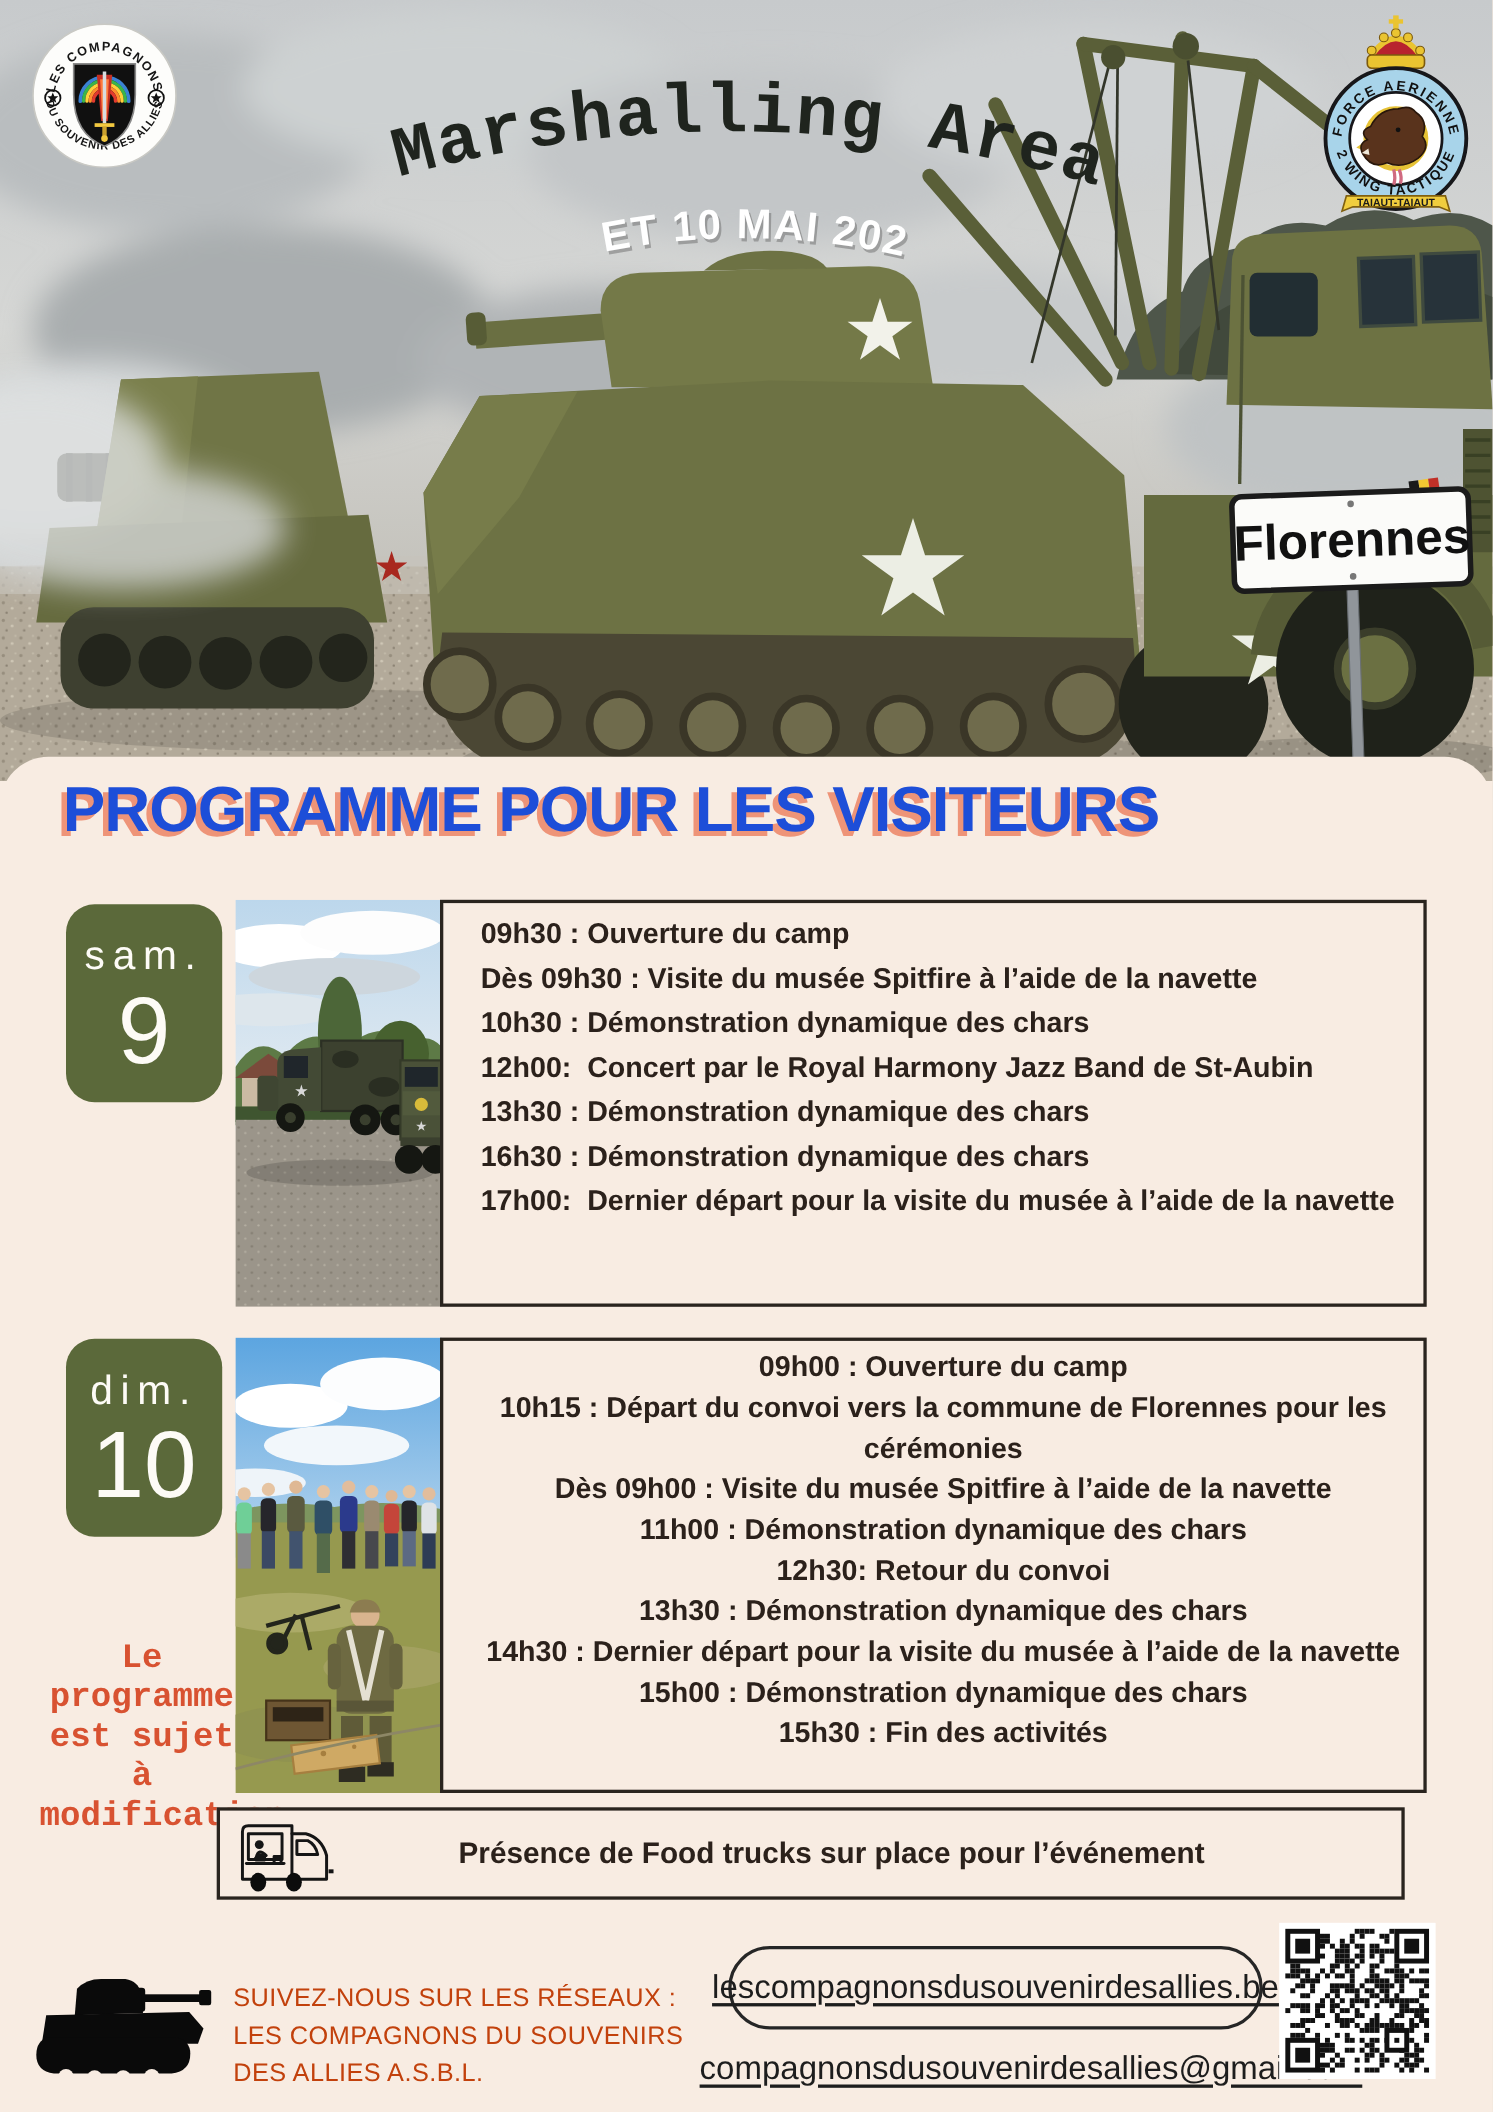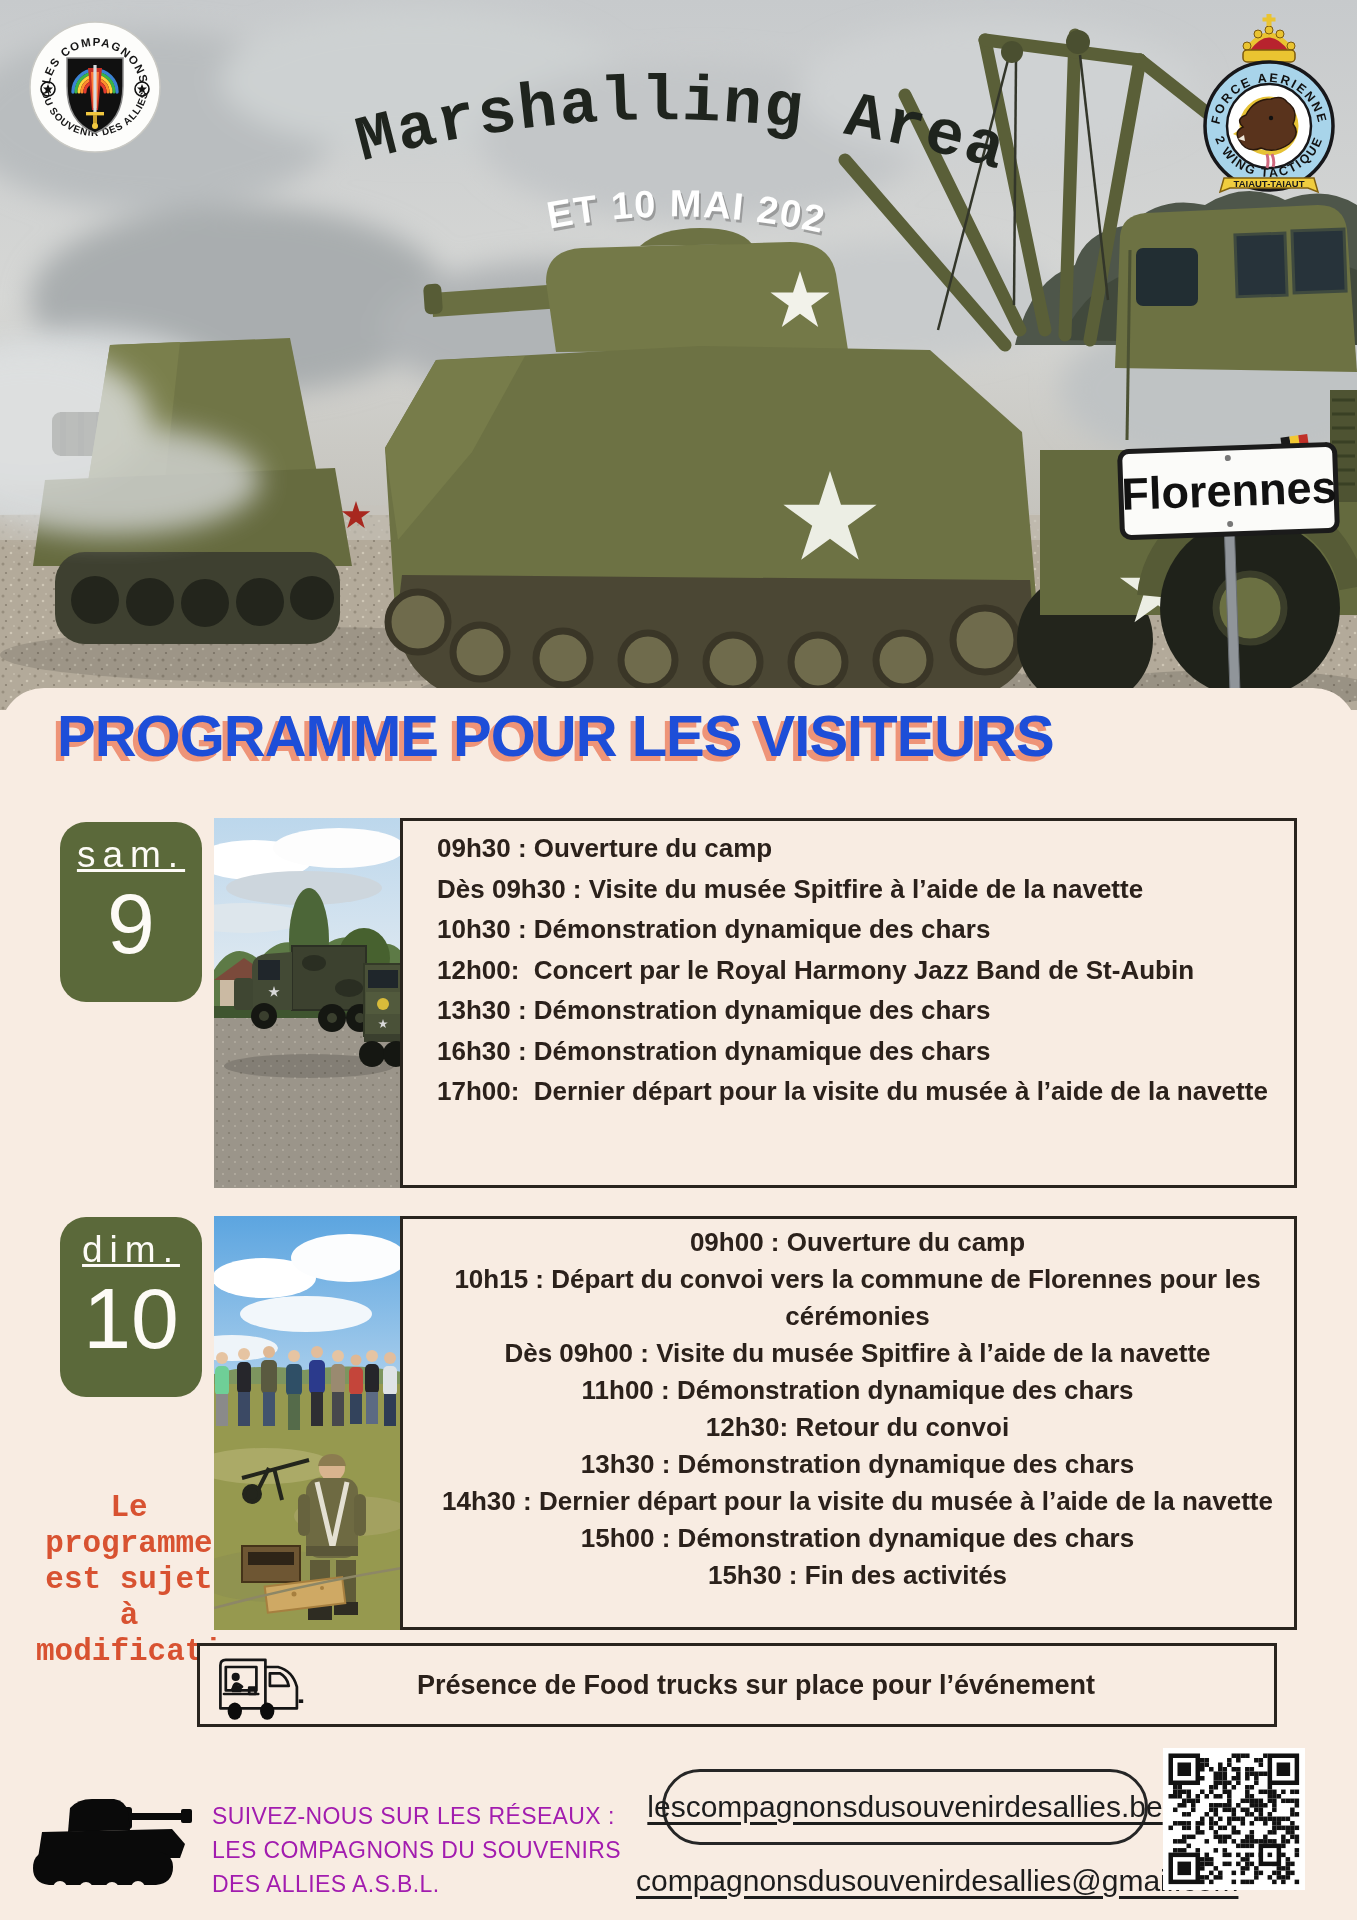--- a/index.html
+++ b/index.html
@@ -8,42 +8,42 @@
   
   .hero{left:0;top:0;width:1357px;height:710px;}
   .logo-left{left:28px;top:20px;width:134px;height:134px;}
   .logo-right{left:1190px;top:8px;width:158px;height:192px;}
   .title-svg{left:240px;top:14px;width:880px;height:240px;}
   
   .sheet{left:0;top:688px;width:1357px;height:1232px;background:#f8ece2;border-radius:44px 44px 0 0;}
   .heading{left:57px;top:702px;width:1240px;font-size:58px;font-weight:bold;letter-spacing:-1px;color:#1d4ed8;text-shadow:-5px 5px 0 #ee9478;}
   
   .daybox{width:142px;height:180px;background:#5b693a;border-radius:26px;color:#fdfbf6;text-align:center;}
-  .daybox .dl{margin-top:12px;font-size:37px;letter-spacing:7px;font-weight:400;text-decoration:underline;}
+  .daybox .dl{margin-top:26px;font-size:37px;letter-spacing:7px;font-weight:400;}
   .daybox .dn{margin-top:4px;font-size:86px;line-height:86px;font-weight:400;}
   .daybox.sat{left:60px;top:822px;}
   .daybox.dim{left:60px;top:1217px;}
   .photo{width:188px;}
   .photo.sat{left:214px;top:818px;height:370px;}
   .photo.sun{left:214px;top:1216px;height:414px;}
   .schedbox{left:400px;width:897px;border:3px solid #2a241e;box-sizing:border-box;background:#f8ece2;}
   .schedbox.sat{top:818px;height:370px;padding:7px 15px 0 34px;}
   .schedbox.sun{top:1216px;height:414px;padding:5px 16px 0 34px;}
   .sched-line{font-size:26px;font-weight:bold;color:#2b211b;white-space:pre-wrap;}
   .schedbox.sat .sched-line{line-height:40.5px;}
   .schedbox.sun .sched-line{line-height:37px;text-align:center;}
   .notice{left:36px;top:1490px;width:186px;text-align:center;color:#d85231;}
   .notice-line{font-size:31px;font-weight:bold;line-height:36px;font-family:Liberation Mono, monospace;}
   
   .foodbox{left:197px;top:1643px;width:1080px;height:84px;border:3px solid #2a241e;box-sizing:border-box;display:flex;align-items:center;background:#f8ece2;}
   .foodicon{width:96px;height:72px;margin-left:12px;flex:0 0 auto;}
   .foodtext{flex:1;text-align:center;margin-right:70px;font-size:27px;font-weight:bold;color:#2b211b;}
   
   .tanksil{left:30px;top:1792px;width:165px;height:100px;}
-  .social{left:212px;top:1799px;width:440px;color:#a21caf;}
+  .social{left:212px;top:1799px;width:440px;color:#c2410c;}
   .social-line{font-size:23px;line-height:34px;letter-spacing:.4px;}
   .pill{left:662px;top:1769px;width:486px;height:76px;border:3px solid #262626;border-radius:40px;box-sizing:border-box;display:flex;align-items:center;justify-content:center;}
   .weblink,.email{font-size:30px;color:#1d1d1d;text-decoration:underline;text-underline-offset:5px;font-weight:400;}
   .emailwrap{left:636px;top:1864px;width:530px;text-align:center;}
   .qr{left:1163px;top:1748px;width:142px;height:142px;background:#fff;}
 </style>
 </head>
 <body>
 
 <div class="poster">

